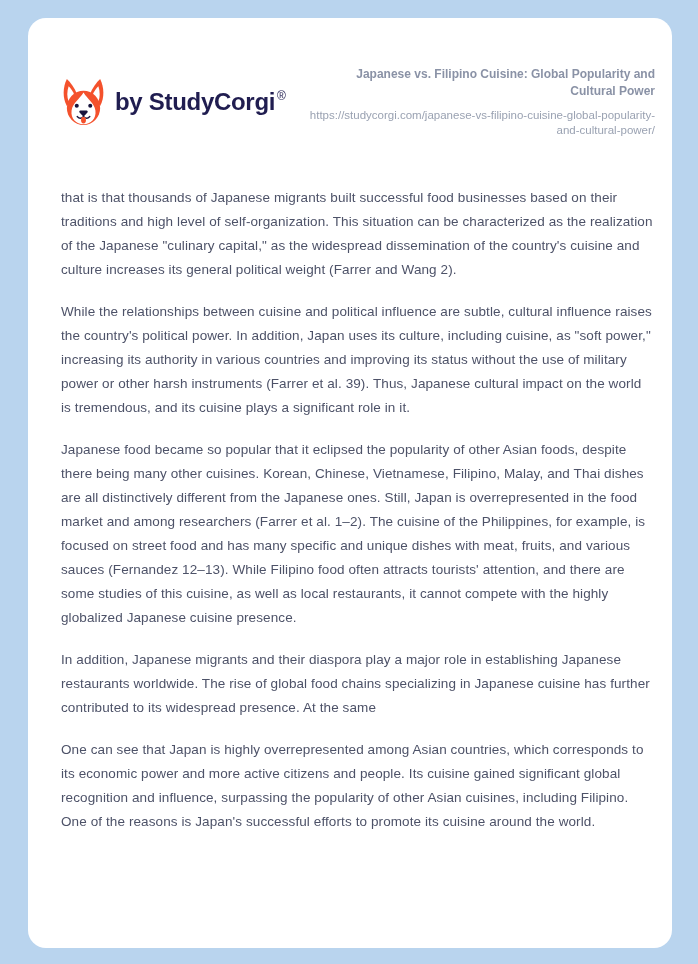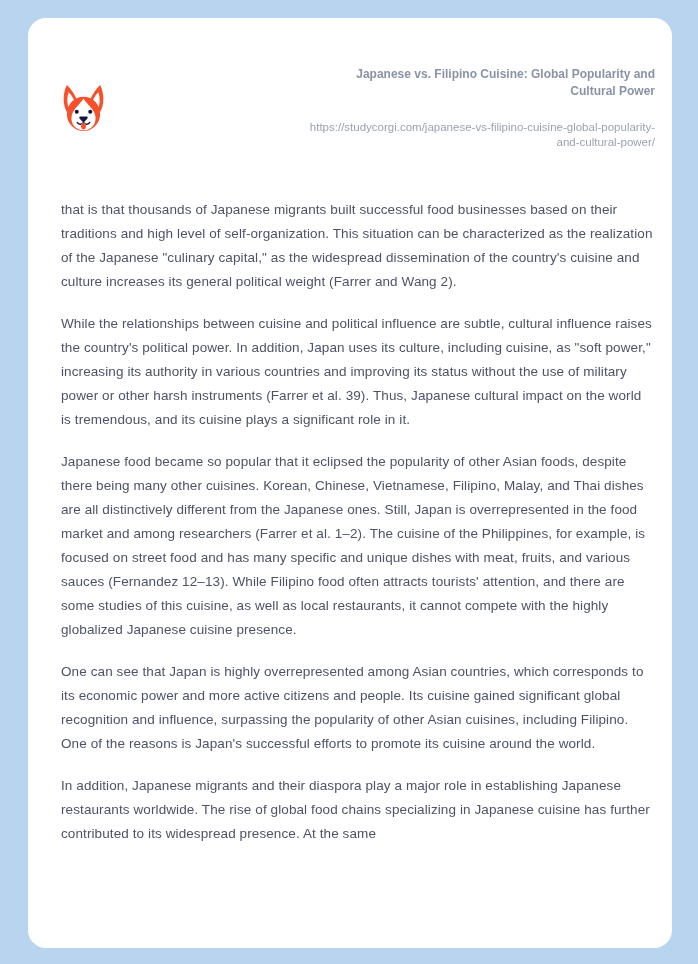--- a/index.html
+++ b/index.html
@@ -58,21 +58,21 @@
     font-size: 12px;
     font-weight: bold;
     color: #8a92a6;
     line-height: 17px;
     margin-left: 32px;
   }
   .doc-url {
     font-size: 11.5px;
     color: #9aa2b2;
     line-height: 15px;
-    margin-top: 20px;
+    margin-top: 8px;
     word-break: break-all;
   }
   .content p {
     font-size: 13.5px;
     line-height: 24px;
     color: #4d5268;
     margin-bottom: 18px;
     letter-spacing: 0.1px;
   }
   .content p:last-child { margin-bottom: 0; }
@@ -93,31 +93,32 @@
           <path d="M17,18 C13,30 13,42 17,52 L30,37 C27,30 22,23 17,18 Z" fill="#ffffff"></path>
           <path d="M83,18 C87,30 87,42 83,52 L70,37 C73,30 78,23 83,18 Z" fill="#ffffff"></path>
           <ellipse cx="50" cy="66" rx="37" ry="38" fill="#f4512c"></ellipse>
           <path d="M50,32 C41,47 26,55 23.5,72 C21,90 34,102.5 50,102.5 C66,102.5 79,90 76.5,72 C74,55 59,47 50,32 Z" fill="#ffffff"></path>
           <circle cx="35" cy="61" r="4.5" fill="#17133c"></circle>
           <circle cx="65" cy="61" r="4.5" fill="#17133c"></circle>
           <path d="M43,72 L57,72 A2.4,2.4 0 0 1 58.8,76 L52,83.6 A2.6,2.6 0 0 1 48,83.6 L41.2,76 A2.4,2.4 0 0 1 43,72 Z" fill="#17133c"></path>
           <path d="M36,85 q7,8 14,0 q7,8 14,0" fill="none" stroke="#17133c" stroke-width="3" stroke-linecap="round"></path>
           <ellipse cx="50" cy="93" rx="5.5" ry="7.5" fill="#f4512c"></ellipse>
         </svg>
+        <div class="brand-text"><span>by StudyCorgi</span><sup class="brand-reg">®</sup></div>
       </div>
 
       <div class="doc-meta">
         <div class="doc-title">Japanese vs. Filipino Cuisine: Global Popularity and Cultural Power</div>
         <div class="doc-url">https://studycorgi.com/japanese-vs-filipino-cuisine-global-popularity-and-cultural-power/</div>
       </div>
 
     </div>
 
     <div class="content">
       <p>that is that thousands of Japanese migrants built successful food businesses based on their traditions and high level of self-organization. This situation can be characterized as the realization of the Japanese "culinary capital," as the widespread dissemination of the country's cuisine and culture increases its general political weight (Farrer and Wang 2).</p>
       <p>While the relationships between cuisine and political influence are subtle, cultural influence raises the country's political power. In addition, Japan uses its culture, including cuisine, as "soft power," increasing its authority in various countries and improving its status without the use of military power or other harsh instruments (Farrer et al. 39). Thus, Japanese cultural impact on the world is tremendous, and its cuisine plays a significant role in it.</p>
       <p>Japanese food became so popular that it eclipsed the popularity of other Asian foods, despite there being many other cuisines. Korean, Chinese, Vietnamese, Filipino, Malay, and Thai dishes are all distinctively different from the Japanese ones. Still, Japan is overrepresented in the food market and among researchers (Farrer et al. 1–2). The cuisine of the Philippines, for example, is focused on street food and has many specific and unique dishes with meat, fruits, and various sauces (Fernandez 12–13). While Filipino food often attracts tourists' attention, and there are some studies of this cuisine, as well as local restaurants, it cannot compete with the highly globalized Japanese cuisine presence.</p>
+      <p>In addition, Japanese migrants and their diaspora play a major role in establishing Japanese restaurants worldwide. The rise of global food chains specializing in Japanese cuisine has further contributed to its widespread presence. At the same</p>
       <p>One can see that Japan is highly overrepresented among Asian countries, which corresponds to its economic power and more active citizens and people. Its cuisine gained significant global recognition and influence, surpassing the popularity of other Asian cuisines, including Filipino. One of the reasons is Japan's successful efforts to promote its cuisine around the world.</p>
-      <p>In addition, Japanese migrants and their diaspora play a major role in establishing Japanese restaurants worldwide. The rise of global food chains specializing in Japanese cuisine has further contributed to its widespread presence. At the same</p>
     </div>
 
   </div>
 </div>
 
 </body></html>

